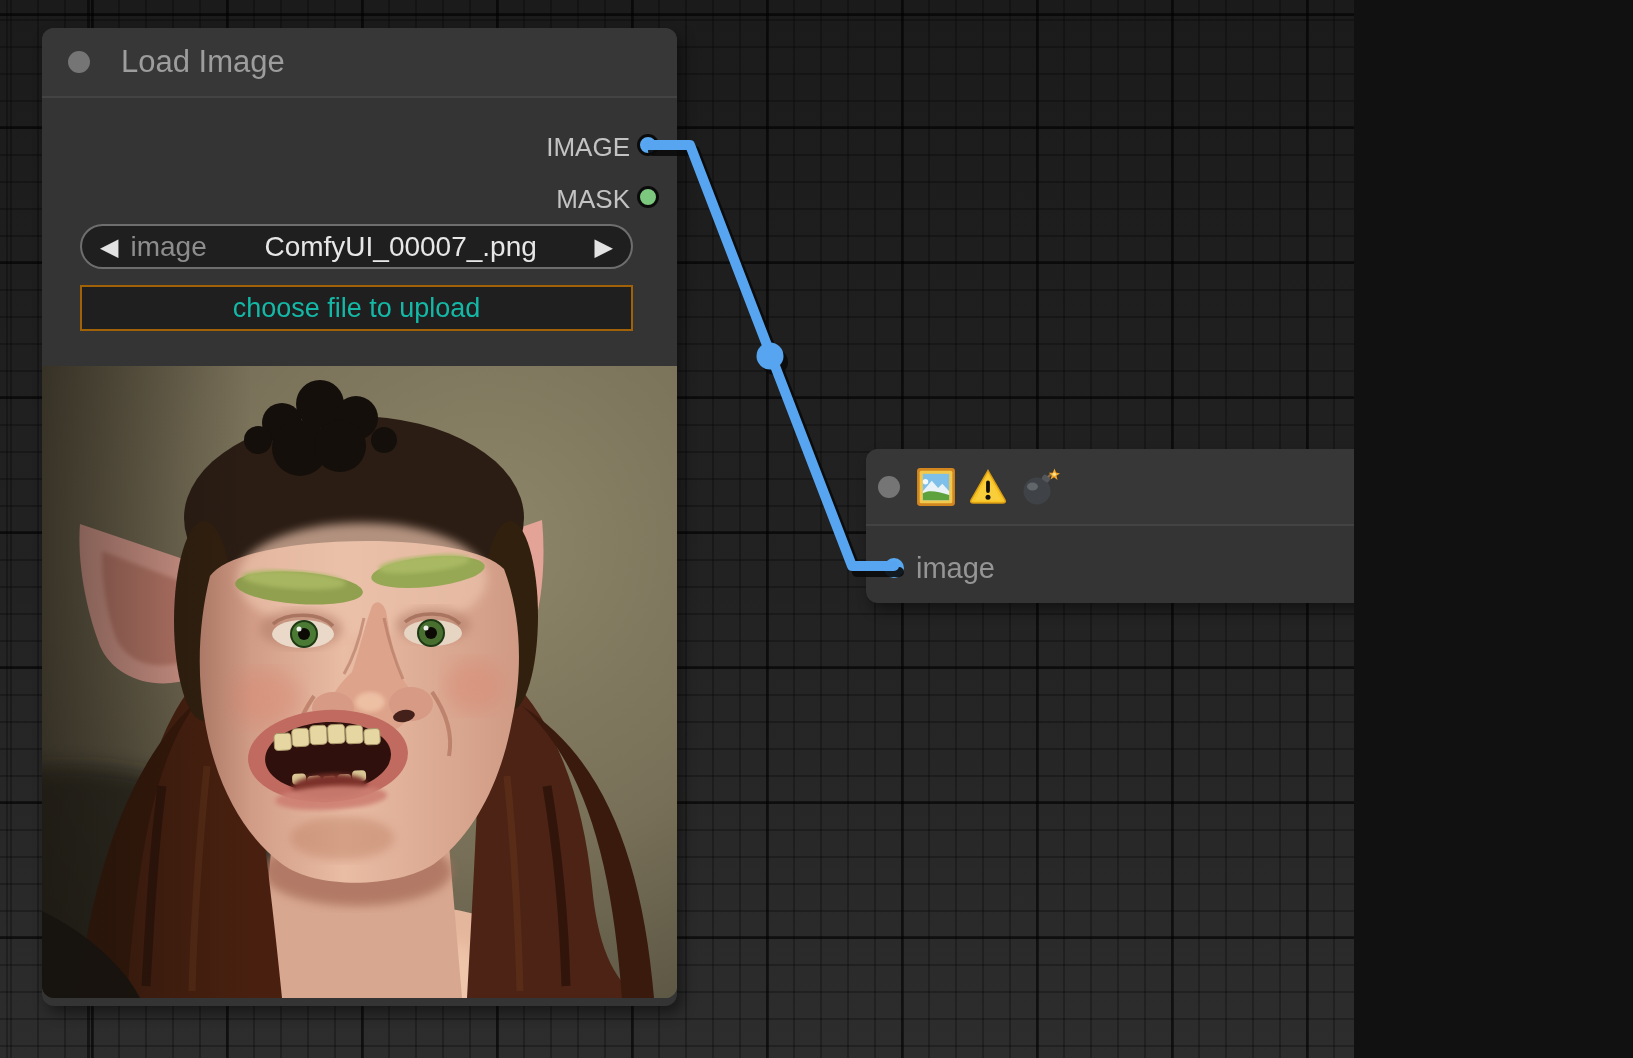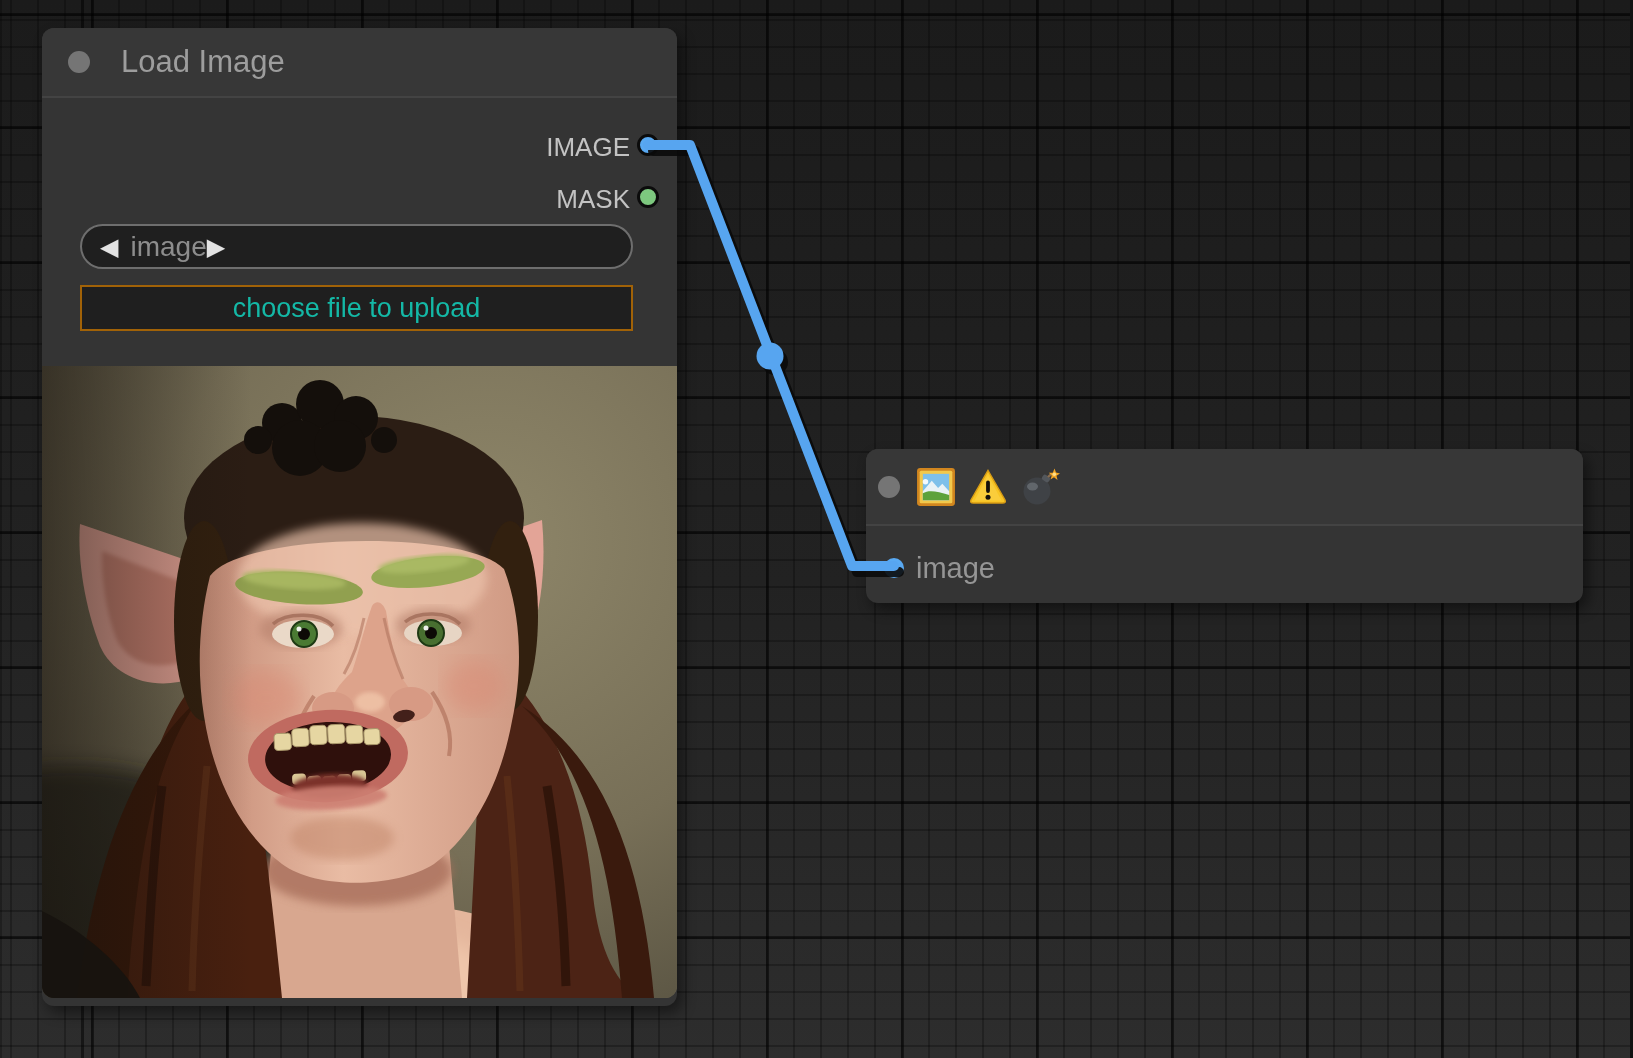--- a/index.html
+++ b/index.html
@@ -1,18 +1,18 @@
 <!DOCTYPE html>
 <html><head>
 <meta charset="utf-8">
 <style>
   html,body{margin:0;padding:0;background:#111;}
   *{box-sizing:border-box;}
   .canvas{
-    position:relative;width:1630px;height:1058px;overflow:hidden;
+    position:relative;width:1354px;height:1058px;overflow:hidden;
     font-family:"Liberation Sans", sans-serif;
     background-color:#232323;
     background-image:
       repeating-linear-gradient(90deg, rgba(0,0,0,0.50) 0 3px, transparent 3px 135px),
       repeating-linear-gradient(0deg,  rgba(0,0,0,0.50) 0 3px, transparent 3px 135px),
       repeating-linear-gradient(90deg, rgba(0,0,0,0.26) 0 2px, transparent 2px 27px),
       repeating-linear-gradient(0deg,  rgba(0,0,0,0.26) 0 2px, transparent 2px 27px),
       linear-gradient(180deg,#1b1b1b 0%,#222222 55%,#2d2d2d 100%);
     background-position: 91px 0, 0 16px, 10px 0, 0 16px, 0 0;
   }
@@ -77,20 +77,21 @@
 
     <div class="slot-out-label" style="top:104px;">IMAGE</div>
     <div class="port port-out" style="top:106px;background:#59a9f2;"></div>
 
     <div class="slot-out-label" style="top:156px;margin-left:32px;">MASK</div>
     <div class="port port-out" style="top:158px;background:#7dc87f;"></div>
 
     <div class="combo">
       <span class="combo-arrow">◀</span>
       <span class="combo-label">image</span>
+      <span class="combo-value">ComfyUI_00007_.png</span>
       <span class="combo-arrow">▶</span>
     </div>
 
     <div class="upload-btn">
       <span>choose file to upload</span>
     </div>
 
     <div class="preview">
       <svg width="635" height="632" viewBox="0 0 635 632">
         <defs>

